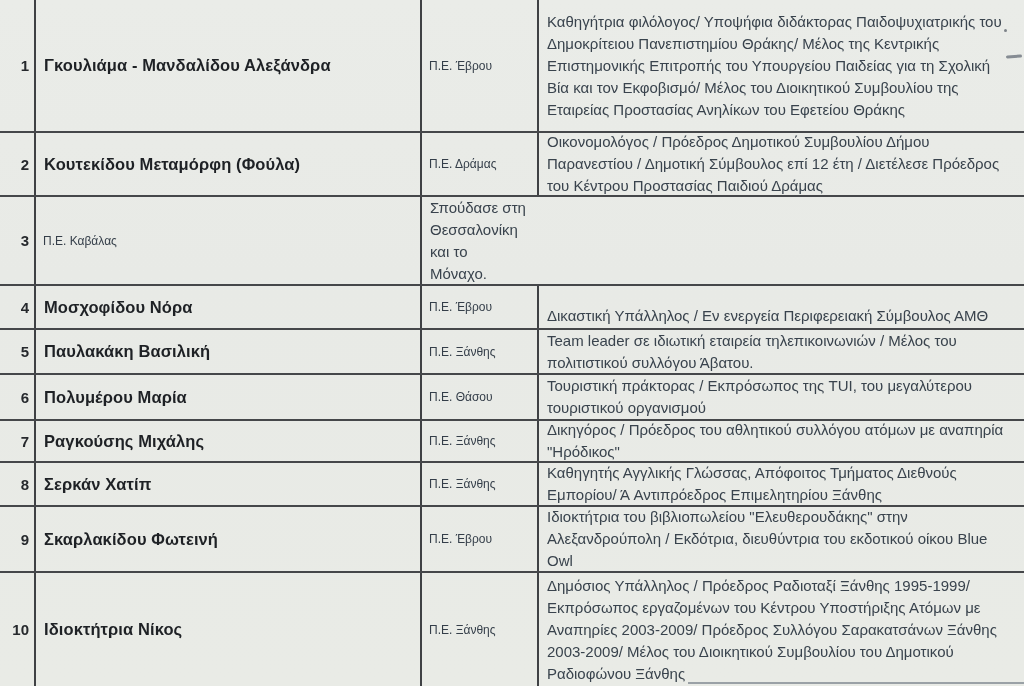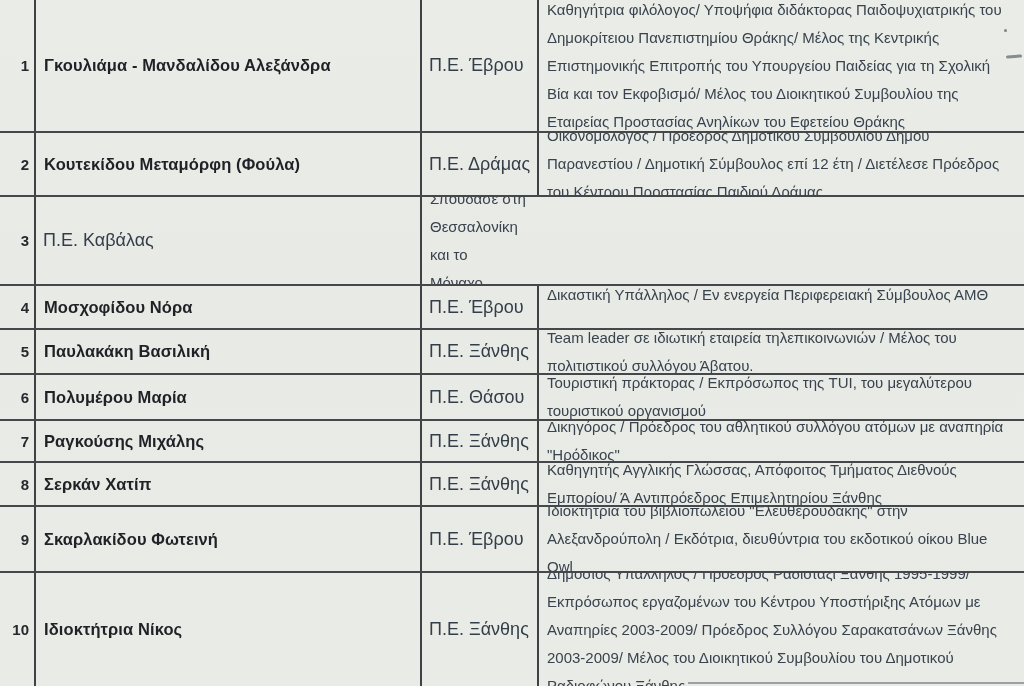--- a/index.html
+++ b/index.html
@@ -47,27 +47,27 @@
   }
   .cell-name{
     padding-left:8px;padding-right:10px;
     border-right:2px solid #3f4144;
     font-size:16.5px;font-weight:700;color:#1e2125;
     letter-spacing:.1px;
   }
   .cell-region{
     padding-left:7px;padding-right:4px;
     border-right:2px solid #3f4144;
-    font-size:18px;color:#343e49;
+    font-size:12px;color:#343e49;
   }
   .cell-desc{
     padding:3px 12px 3px 8px;
-    font-size:15px;line-height:28px;color:#39434d;
+    font-size:15px;line-height:22px;color:#39434d;
   }
-  .cell-desc.valign-bottom{align-items:flex-end;padding-bottom:19px;}
+  .cell-desc.valign-bottom{align-items:flex-end;padding-bottom:1px;}
   
   .artifact{position:absolute;pointer-events:none;}
   .artifact-dash{
     left:1006px;top:55px;width:16px;height:3px;
     background:#868c93;border-radius:2px;transform:rotate(-4deg);
   }
   .artifact-dot{
     left:1004px;top:29px;width:3px;height:3px;border-radius:50%;
     background:#7d8389;
   }

